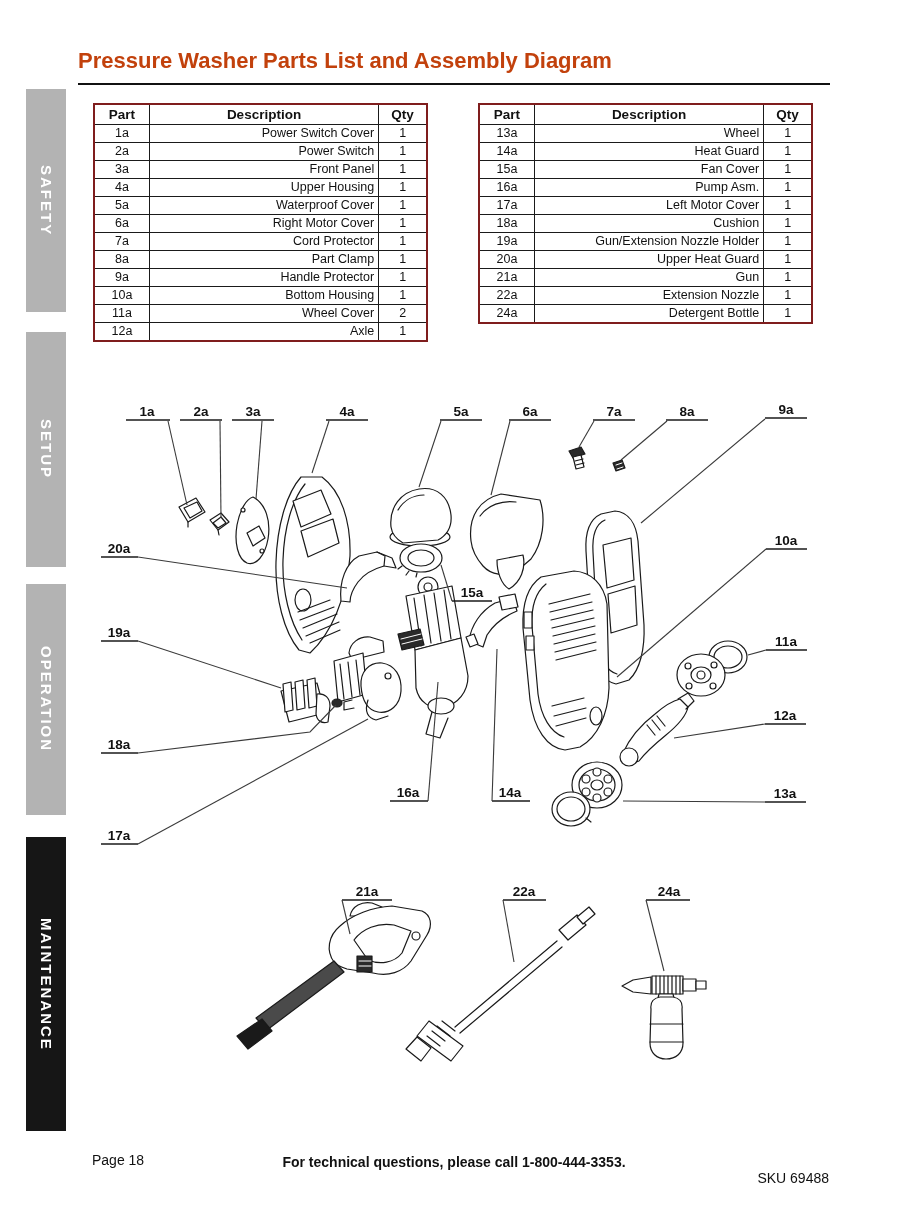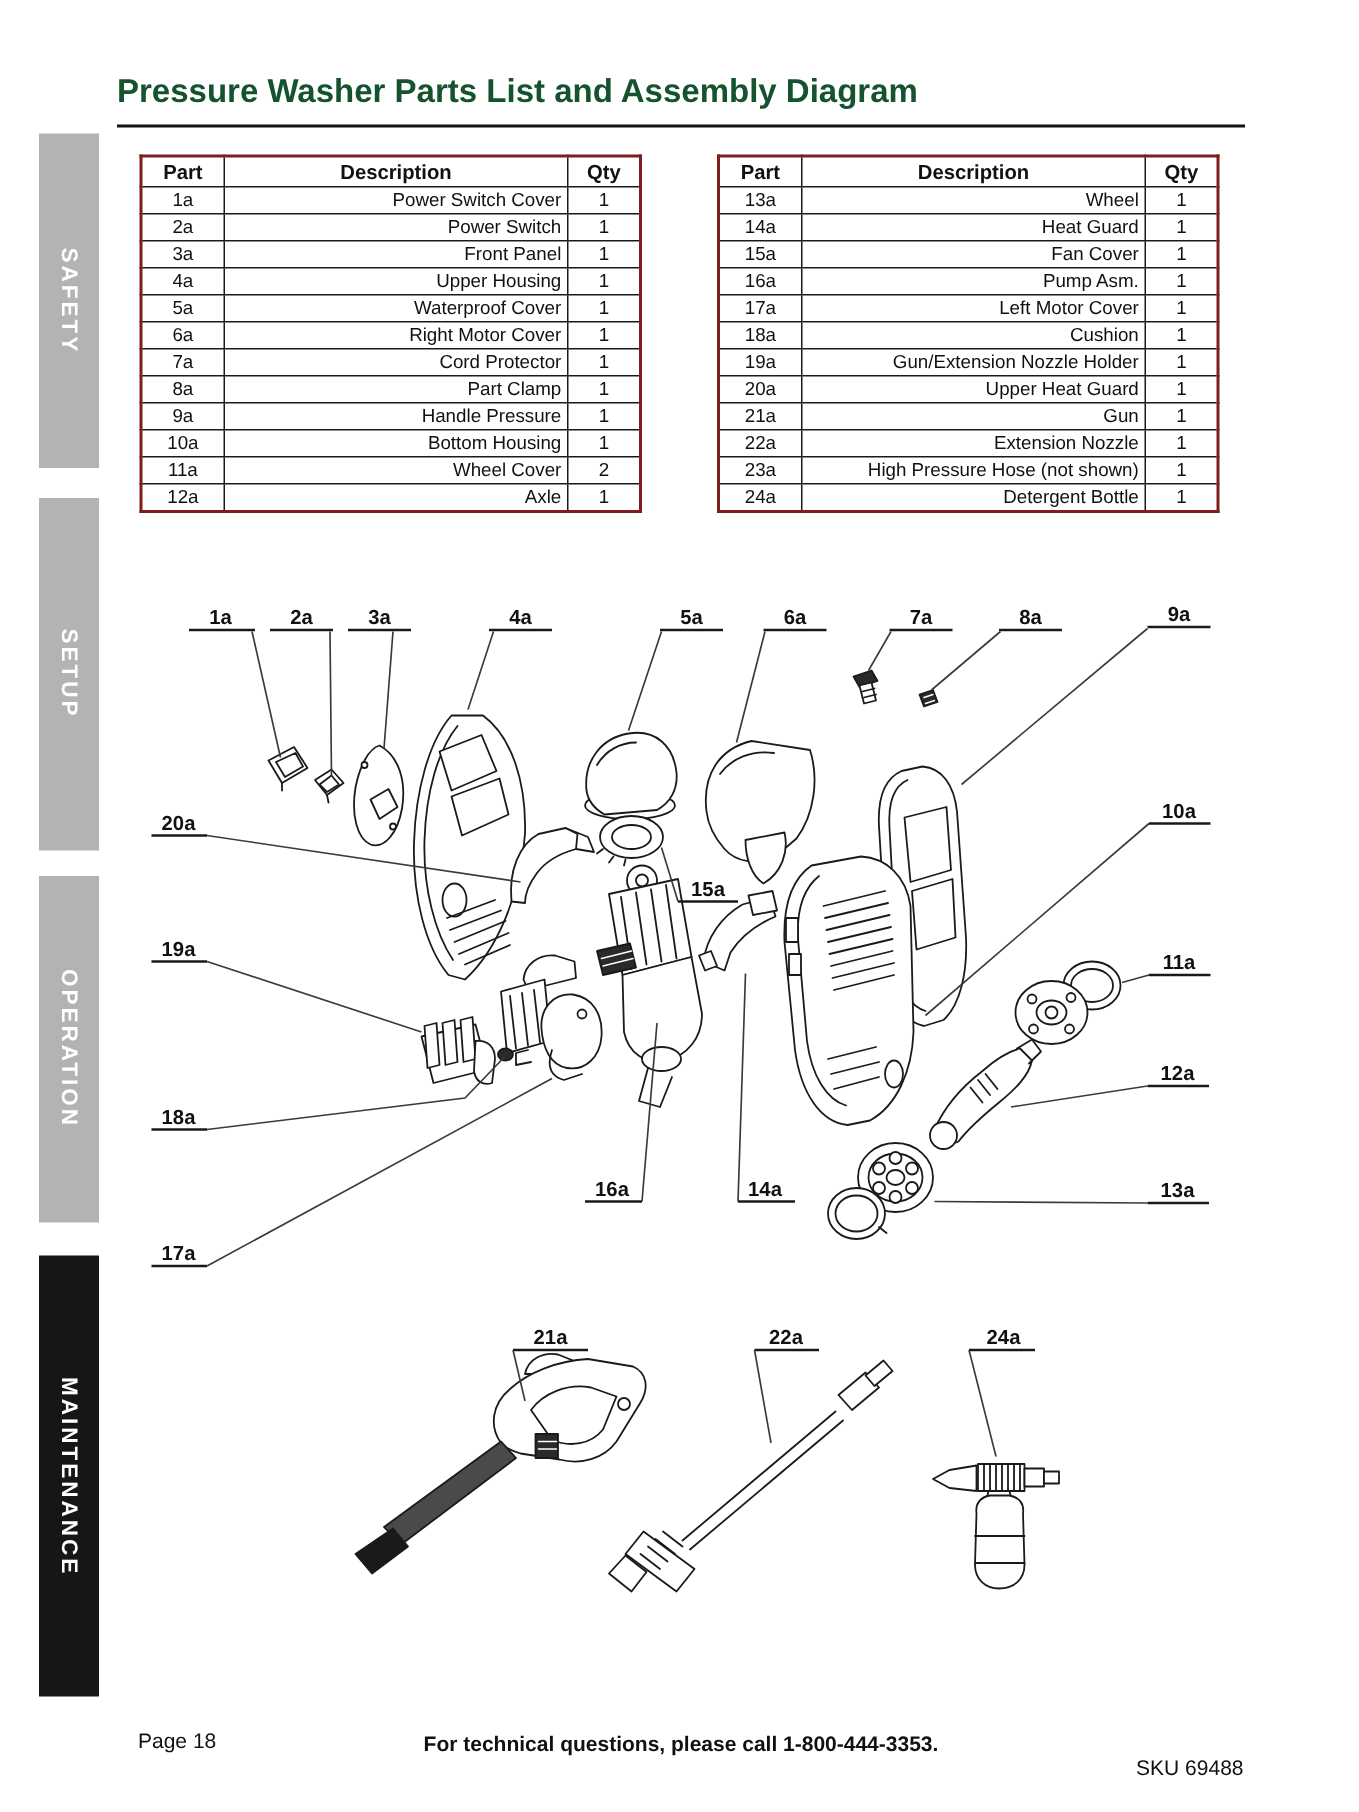--- a/index.html
+++ b/index.html
@@ -1,19 +1,19 @@
 <!DOCTYPE html>
 <html><head>
 <meta charset="utf-8">
 <style>
   html,body{margin:0;padding:0;background:#fff;}
   body{width:906px;height:1208px;position:relative;font-family:"Liberation Sans",sans-serif;color:#111;}
   .page{position:absolute;inset:0;background:#fff;overflow:hidden;}
 
-  .title{position:absolute;left:78px;top:48px;font-size:22px;font-weight:bold;color:#14532d;white-space:nowrap;}
+  .title{position:absolute;left:78px;top:48px;font-size:22px;font-weight:bold;color:#c2410c;white-space:nowrap;}
   .title-rule{position:absolute;left:78px;top:83px;width:752px;height:2px;background:#111;}
 
   .tab{position:absolute;left:26px;width:40px;display:flex;align-items:center;justify-content:center;background:#b3b3b3;}
   .tab.dark{background:#161616;}
   .tab span{writing-mode:vertical-rl;color:#fff;font-weight:bold;font-size:15px;letter-spacing:2px;white-space:nowrap;}
   #tab-safety{top:89px;height:223px;}
   #tab-setup{top:332px;height:235px;}
   #tab-operation{top:584px;height:231px;}
   #tab-maintenance{top:837px;height:294px;}
 
@@ -108,21 +108,21 @@
           <td class="c1">Cord Protector</td>
           <td class="c2">1</td>
         </tr>
         <tr>
           <td class="c0">8a</td>
           <td class="c1">Part Clamp</td>
           <td class="c2">1</td>
         </tr>
         <tr>
           <td class="c0">9a</td>
-          <td class="c1">Handle Pressure</td>
+          <td class="c1">Handle Protector</td>
           <td class="c2">1</td>
         </tr>
         <tr>
           <td class="c0">10a</td>
           <td class="c1">Bottom Housing</td>
           <td class="c2">1</td>
         </tr>
         <tr>
           <td class="c0">11a</td>
           <td class="c1">Wheel Cover</td>
@@ -191,25 +191,20 @@
           <td class="c2">1</td>
         </tr>
         <tr>
           <td class="c0">21a</td>
           <td class="c1">Gun</td>
           <td class="c2">1</td>
         </tr>
         <tr>
           <td class="c0">22a</td>
           <td class="c1">Extension Nozzle</td>
-          <td class="c2">1</td>
-        </tr>
-        <tr>
-          <td class="c0">23a</td>
-          <td class="c1">High Pressure Hose (not shown)</td>
           <td class="c2">1</td>
         </tr>
         <tr>
           <td class="c0">24a</td>
           <td class="c1">Detergent Bottle</td>
           <td class="c2">1</td>
         </tr>
       </tbody>
   </table>
 

